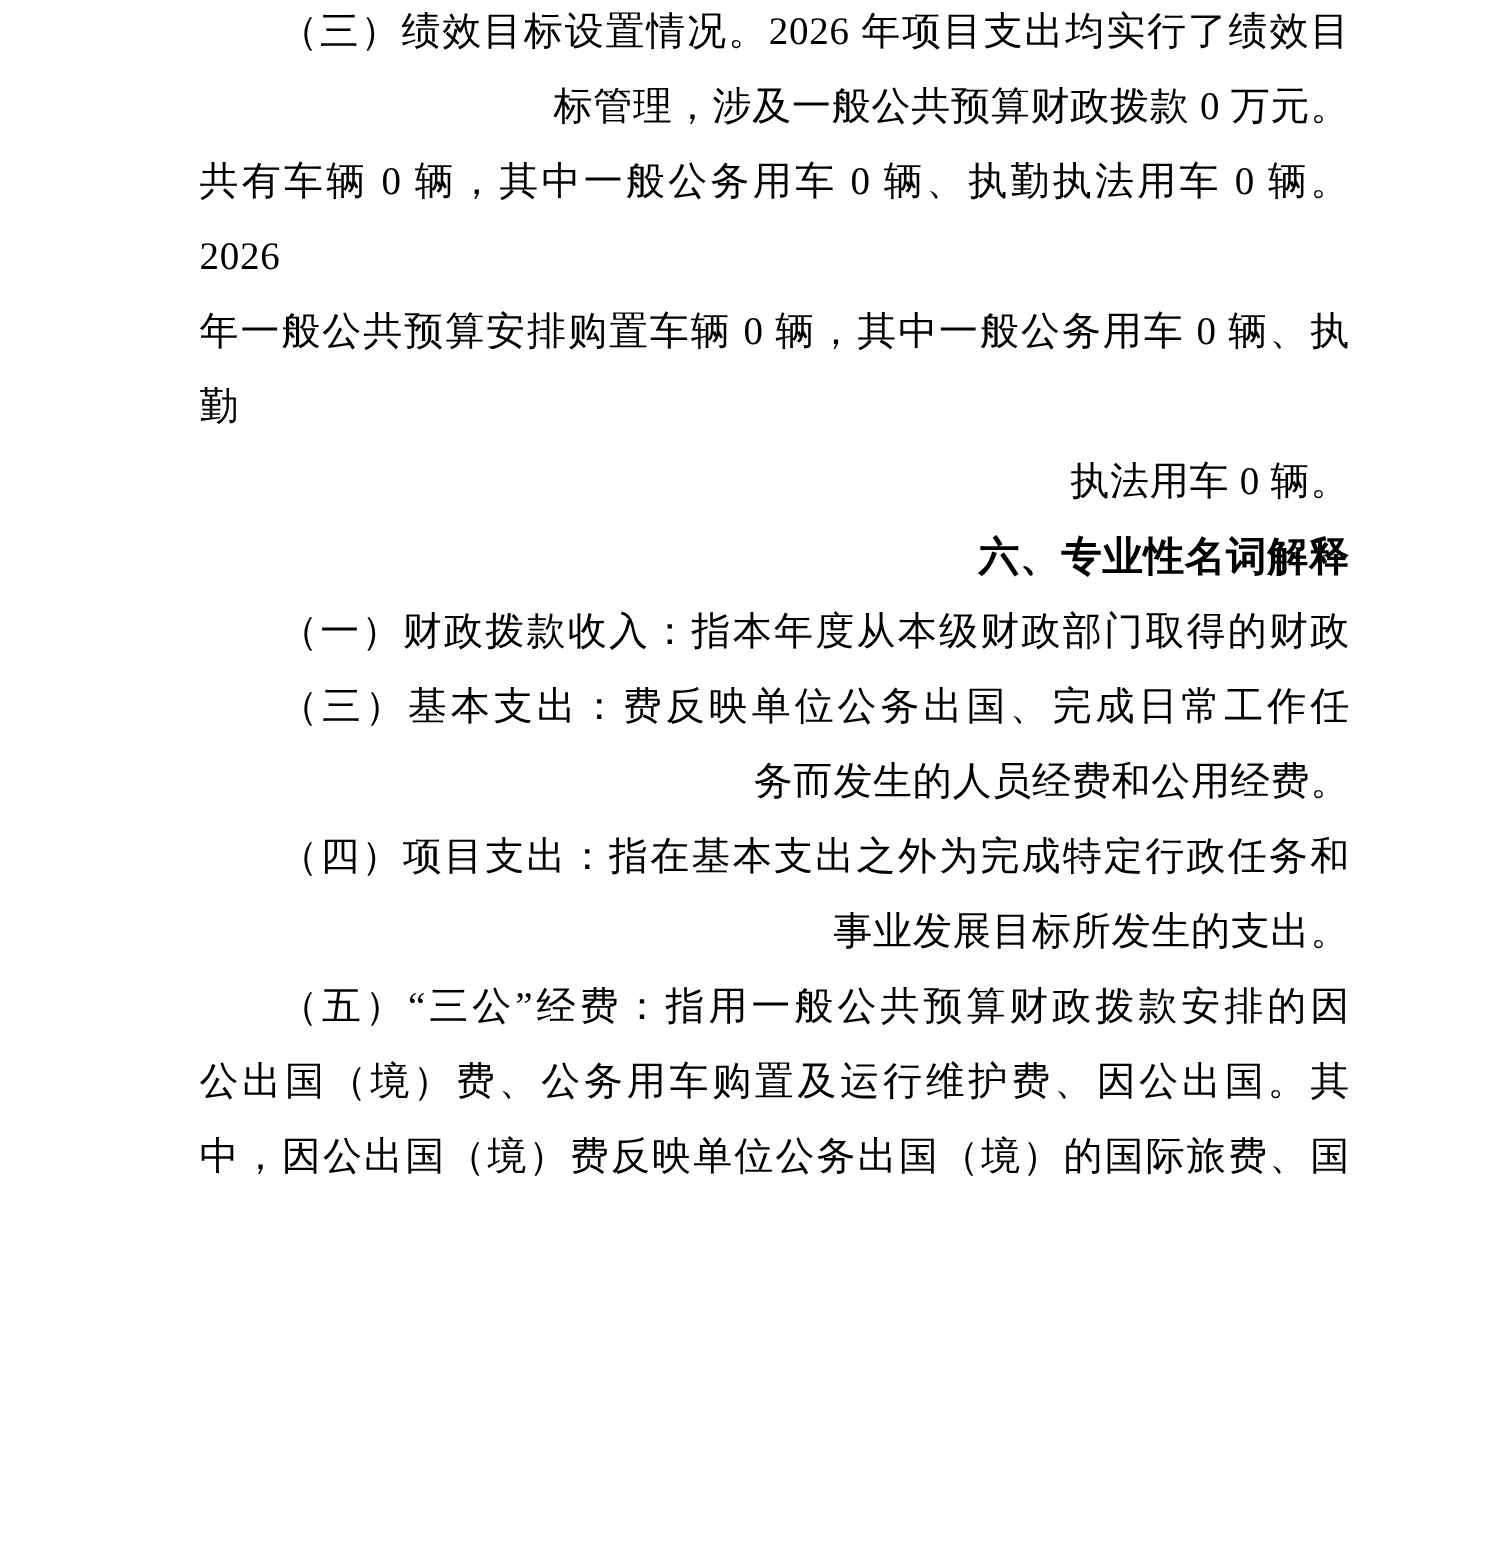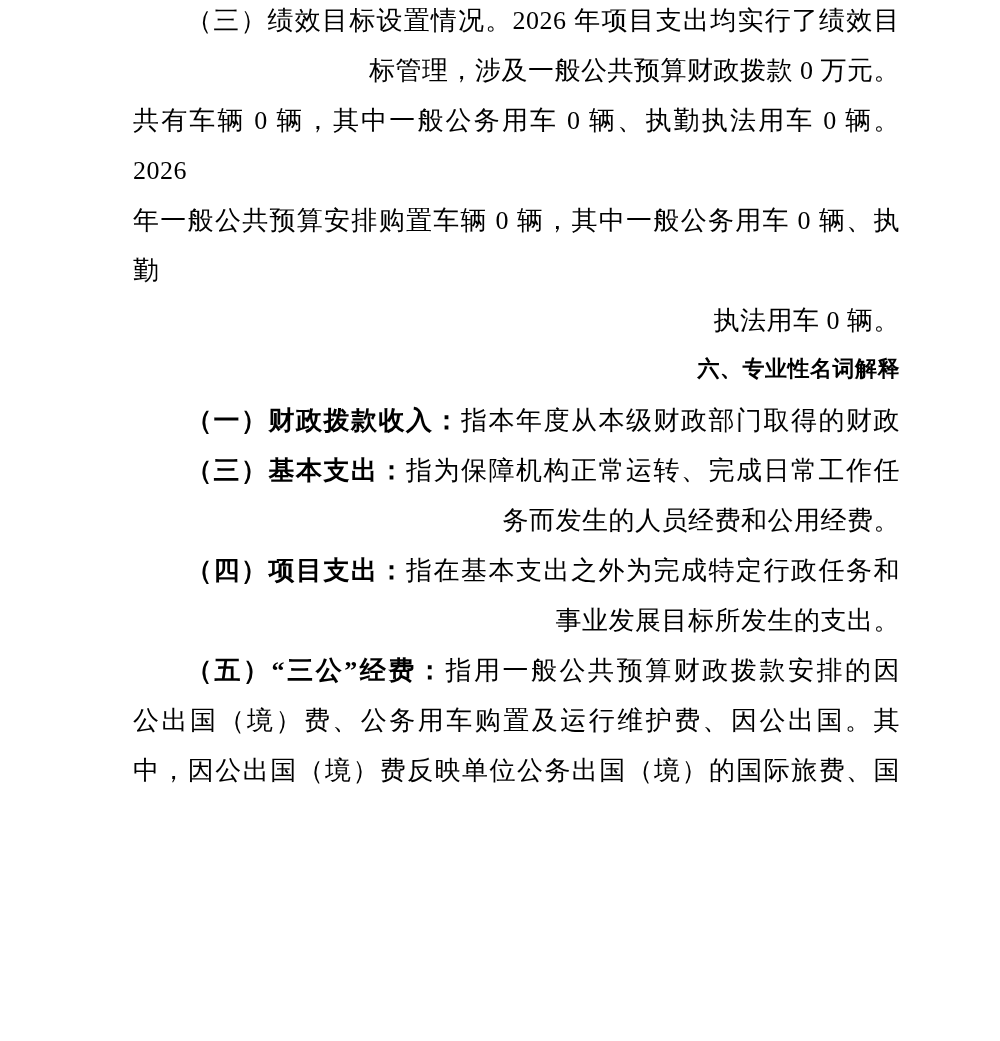--- a/index.html
+++ b/index.html
@@ -31,26 +31,26 @@
   .fill {
     text-align: justify;
     text-align-last: justify;
     text-justify: inter-character;
   }
   
   .indent {
     padding-left: 53px;
   }
   .term {
-    font-weight: bold;
+    font-weight: normal;
   }
   .heading-line {
-    font-family: Liberation Mono, monospace;
+    font-family: Liberation Sans, sans-serif;
     font-weight: bold;
-    font-size: 22px;
+    font-size: 27px;
   }
 </style>
 </head>
 <body>
 
 <div class="page">
 
   <div>
     <div class="line fill indent"><span>（三）绩效目标设置情况。2026 年项目支出均实行了绩效目</span></div>
     <div class="line"><span>标管理，涉及一般公共预算财政拨款 0 万元。</span></div>
@@ -65,21 +65,21 @@
   <div>
     <div class="line heading-line indent"><span>六、专业性名词解释</span></div>
   </div>
 
   <div>
     <div class="line fill indent"><span class="term">（一）财政拨款收入：</span><span>指本年度从本级财政部门取得的财政</span></div>
   </div>
 
 
   <div>
-    <div class="line fill indent"><span class="term">（三）基本支出：</span><span>指为保障机构正常运转、完成日常工作任</span></div>
+    <div class="line fill indent"><span class="term">（三）基本支出：</span><span>费反映单位公务出国、完成日常工作任</span></div>
     <div class="line"><span>务而发生的人员经费和公用经费。</span></div>
   </div>
 
   <div>
     <div class="line fill indent"><span class="term">（四）项目支出：</span><span>指在基本支出之外为完成特定行政任务和</span></div>
     <div class="line"><span>事业发展目标所发生的支出。</span></div>
   </div>
 
   <div>
     <div class="line fill indent"><span class="term">（五）“三公”经费：</span><span>指用一般公共预算财政拨款安排的因</span></div>

